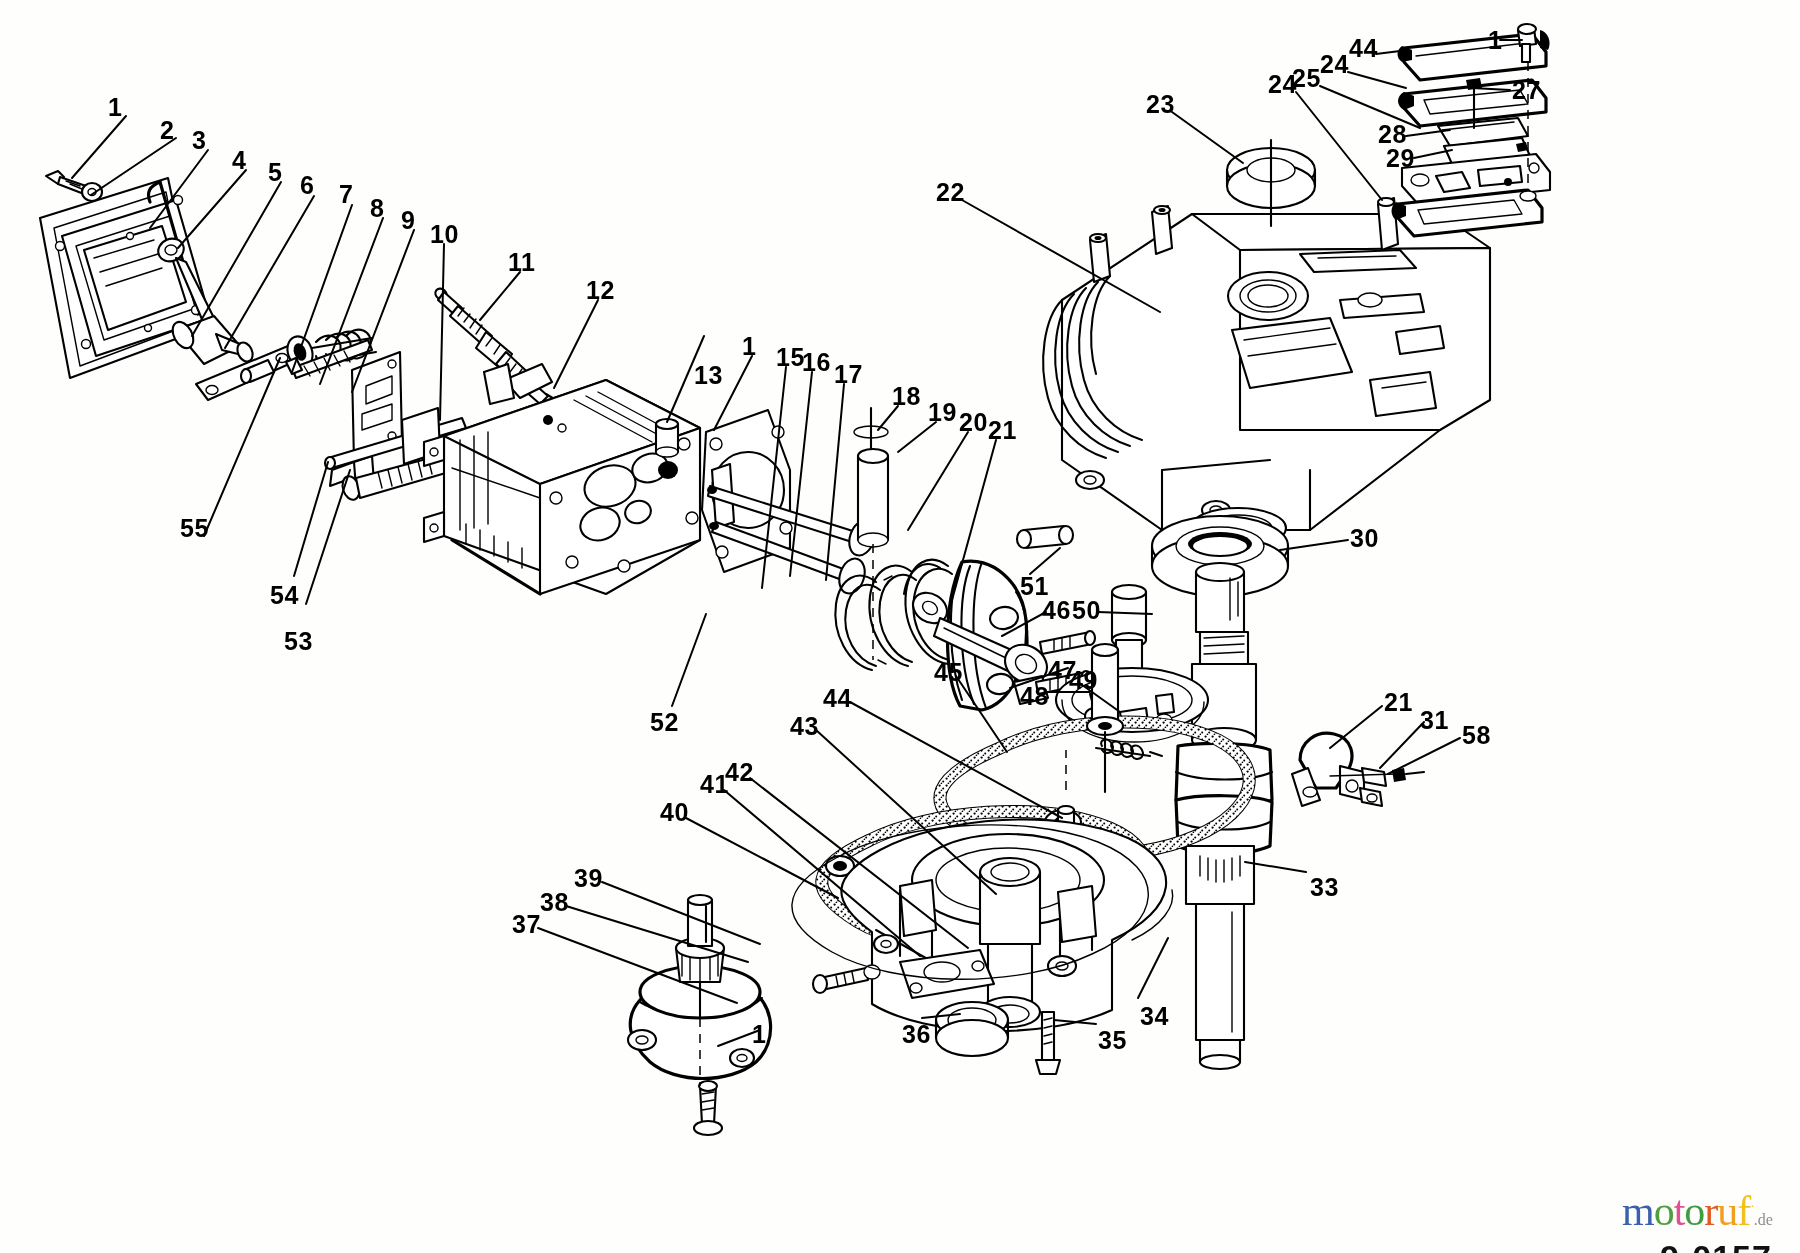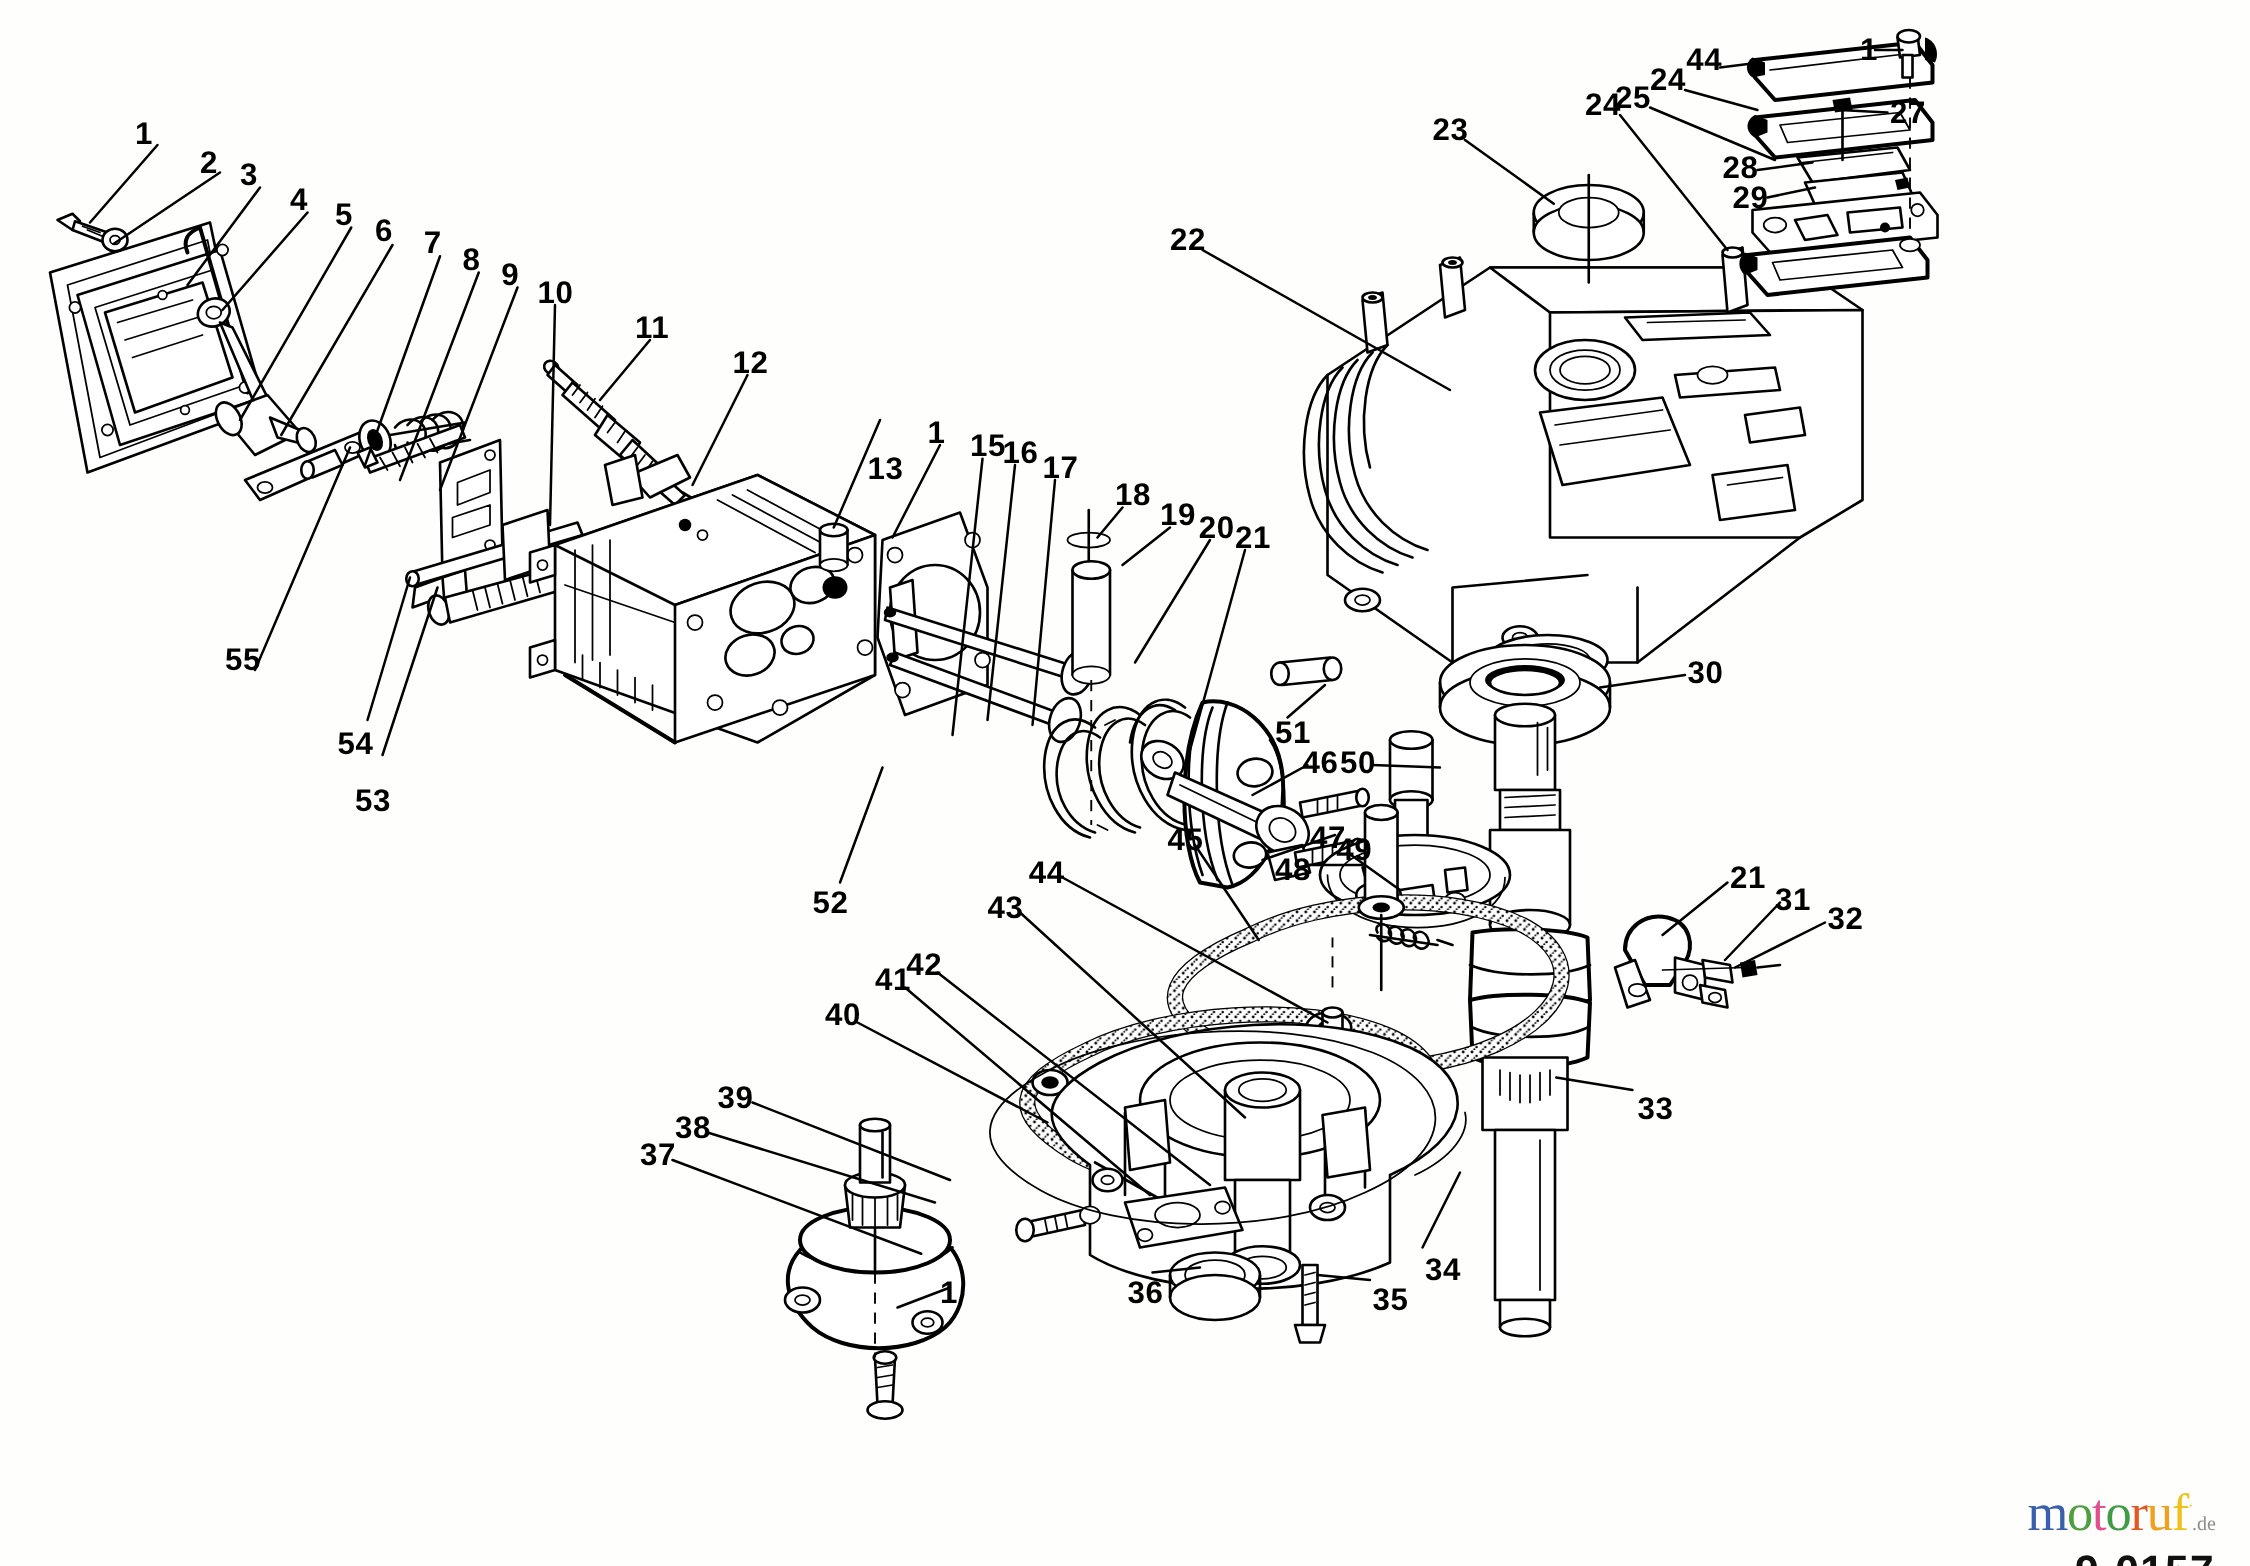--- a/index.html
+++ b/index.html
@@ -683,21 +683,21 @@
       <div class="callout" style="left: 1146px; top: 92px;">23</div>
       <div class="callout" style="left: 1268px; top: 72px;">24</div>
       <div class="callout" style="left: 1292px; top: 66px;">25</div>
       <div class="callout" style="left: 1320px; top: 52px;">24</div>
       <div class="callout" style="left: 1349px; top: 36px;">44</div>
       <div class="callout" style="left: 1512px; top: 78px;">27</div>
       <div class="callout" style="left: 1378px; top: 122px;">28</div>
       <div class="callout" style="left: 1386px; top: 146px;">29</div>
       <div class="callout" style="left: 1350px; top: 526px;">30</div>
       <div class="callout" style="left: 1420px; top: 708px;">31</div>
-      <div class="callout" style="left: 1462px; top: 723px;">32</div>
+      <div class="callout" style="left: 1462px; top: 723px;">58</div>
       <div class="callout" style="left: 1384px; top: 690px;">21</div>
       <div class="callout" style="left: 1310px; top: 875px;">33</div>
       <div class="callout" style="left: 1140px; top: 1004px;">34</div>
       <div class="callout" style="left: 1098px; top: 1028px;">35</div>
       <div class="callout" style="left: 902px; top: 1022px;">36</div>
       <div class="callout" style="left: 512px; top: 912px;">37</div>
       <div class="callout" style="left: 540px; top: 890px;">38</div>
       <div class="callout" style="left: 574px; top: 866px;">39</div>
       <div class="callout" style="left: 660px; top: 800px;">40</div>
       <div class="callout" style="left: 700px; top: 772px;">41</div>

